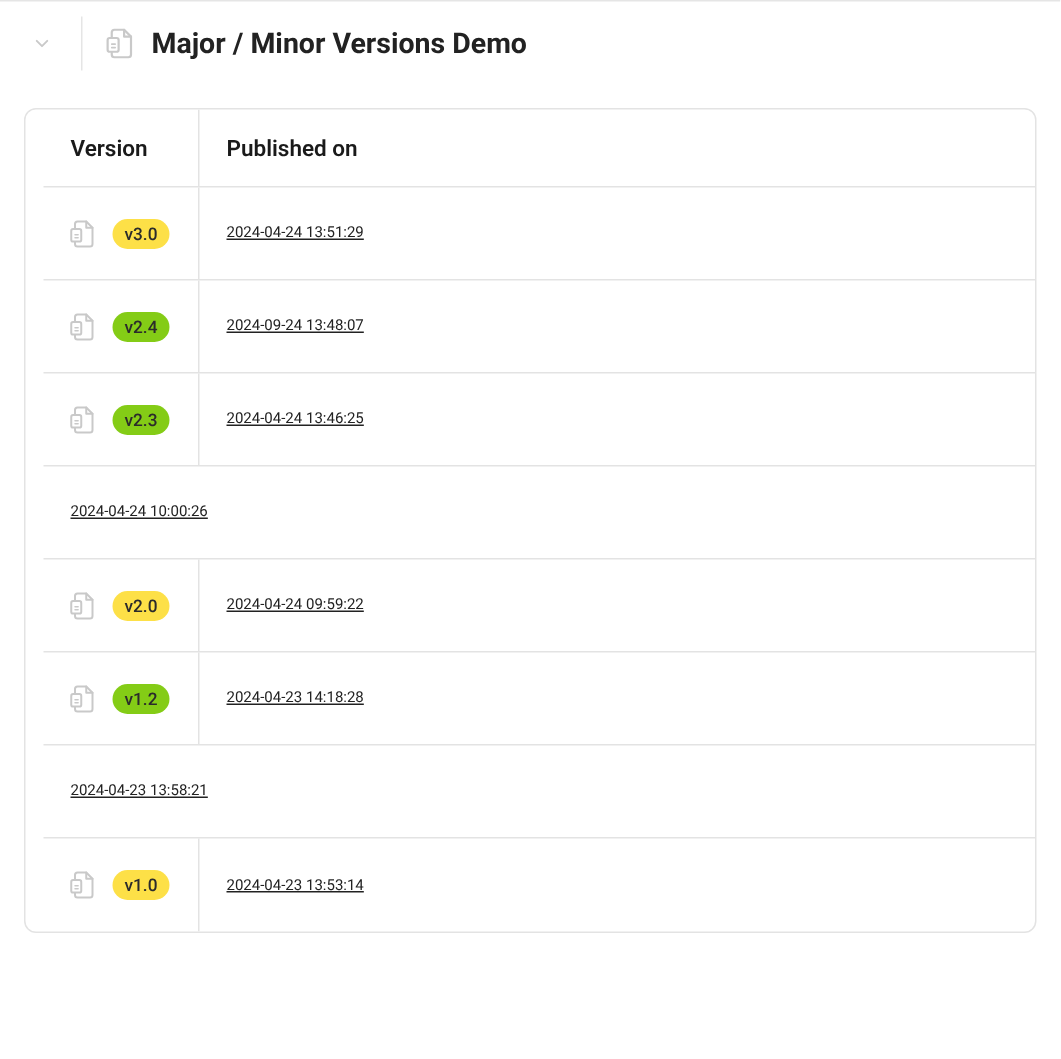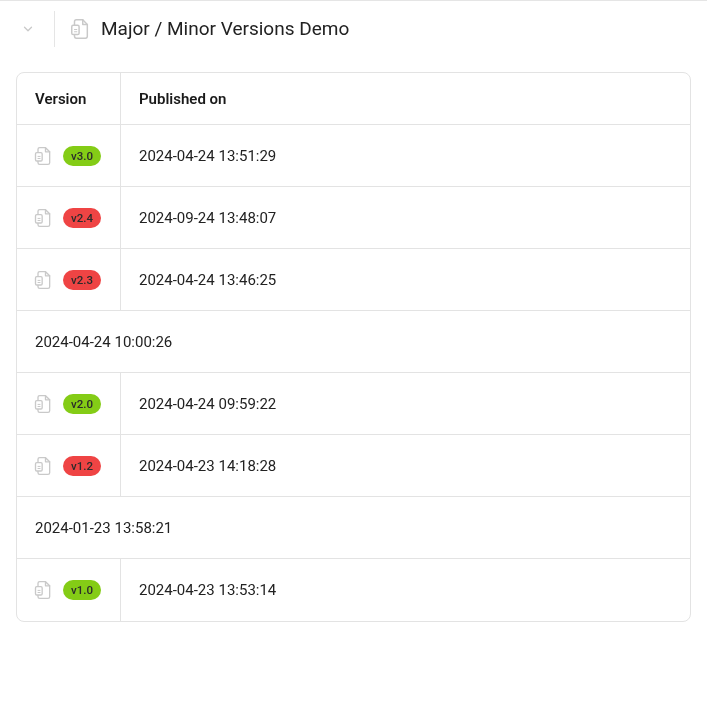--- a/index.html
+++ b/index.html
@@ -37,36 +37,37 @@
       height: 36px;
       background: #e5e5e5;
     }
     .title-wrap {
       display: flex;
       align-items: center;
       gap: 10px;
     }
     .page-title {
       font-size: 19px;
-      font-weight: 400;
+      font-weight: 700;
       color: #222;
     }
     .doc-icon {
       color: #c9c9c9;
       display: inline-flex;
       align-items: center;
       justify-content: center;
     }
     .content {
       padding: 16px;
     }
     .panel {
       border: 1px solid #e3e3e3;
       border-radius: 8px;
       overflow: hidden;
+      padding-left: 12px;
     }
     .thead {
       display: flex;
       align-items: stretch;
       height: 52px;
       border-bottom: 1px solid #e3e3e3;
     }
     .th-version {
       width: 104px;
       padding-left: 18px;
@@ -101,40 +102,41 @@
       align-items: center;
       gap: 10px;
       padding-left: 16px;
       border-right: 1px solid #e3e3e3;
     }
     .cell-published {
       flex: 1;
       display: flex;
       align-items: center;
       padding-left: 18px;
-      font-size: 15px;
+      font-size: 10px;
       color: #222;
+      text-decoration: underline;
     }
     .badge {
       display: inline-flex;
       align-items: center;
       justify-content: center;
       min-width: 38px;
       height: 20px;
       padding: 0 8px;
       border-radius: 10px;
       font-size: 11.5px;
       font-weight: 500;
       color: #2b2b2b;
     }
     .badge-major {
+      background: #fde047;
+    }
+    .badge-minor {
       background: #84cc16;
-    }
-    .badge-minor {
-      background: #ef4444;
     }
     .row .doc-icon svg {
       width: 20px;
       height: 20px;
     }
   </style>
 </head>
 <body>
 
 <div class="top-bar">
@@ -237,21 +239,21 @@
                 <polyline points="15 2 15 7 20 7"></polyline>
                 <rect x="3" y="8" width="8" height="10" rx="1.5" fill="#ffffff"></rect>
                 <path d="M6 12.5h2.5M6 15h2.5" stroke-width="1.2"></path>
               </svg>
             </span>
             <span class="badge badge-minor">v1.2</span>
           </div>
           <div class="cell-published">2024-04-23 14:18:28</div>
         </div>
         <div class="row">
-          <div class="cell-published">2024-01-23 13:58:21</div>
+          <div class="cell-published">2024-04-23 13:58:21</div>
         </div>
         <div class="row">
           <div class="cell-version">
             <span class="doc-icon">
               <svg viewBox="0 0 24 24" fill="none" stroke="currentColor" stroke-width="1.6" stroke-linecap="round" stroke-linejoin="round">
                 <path d="M8 2h7l5 5v13a2 2 0 0 1-2 2H8a2 2 0 0 1-2-2V4a2 2 0 0 1 2-2z"></path>
                 <polyline points="15 2 15 7 20 7"></polyline>
                 <rect x="3" y="8" width="8" height="10" rx="1.5" fill="#ffffff"></rect>
                 <path d="M6 12.5h2.5M6 15h2.5" stroke-width="1.2"></path>
               </svg>

